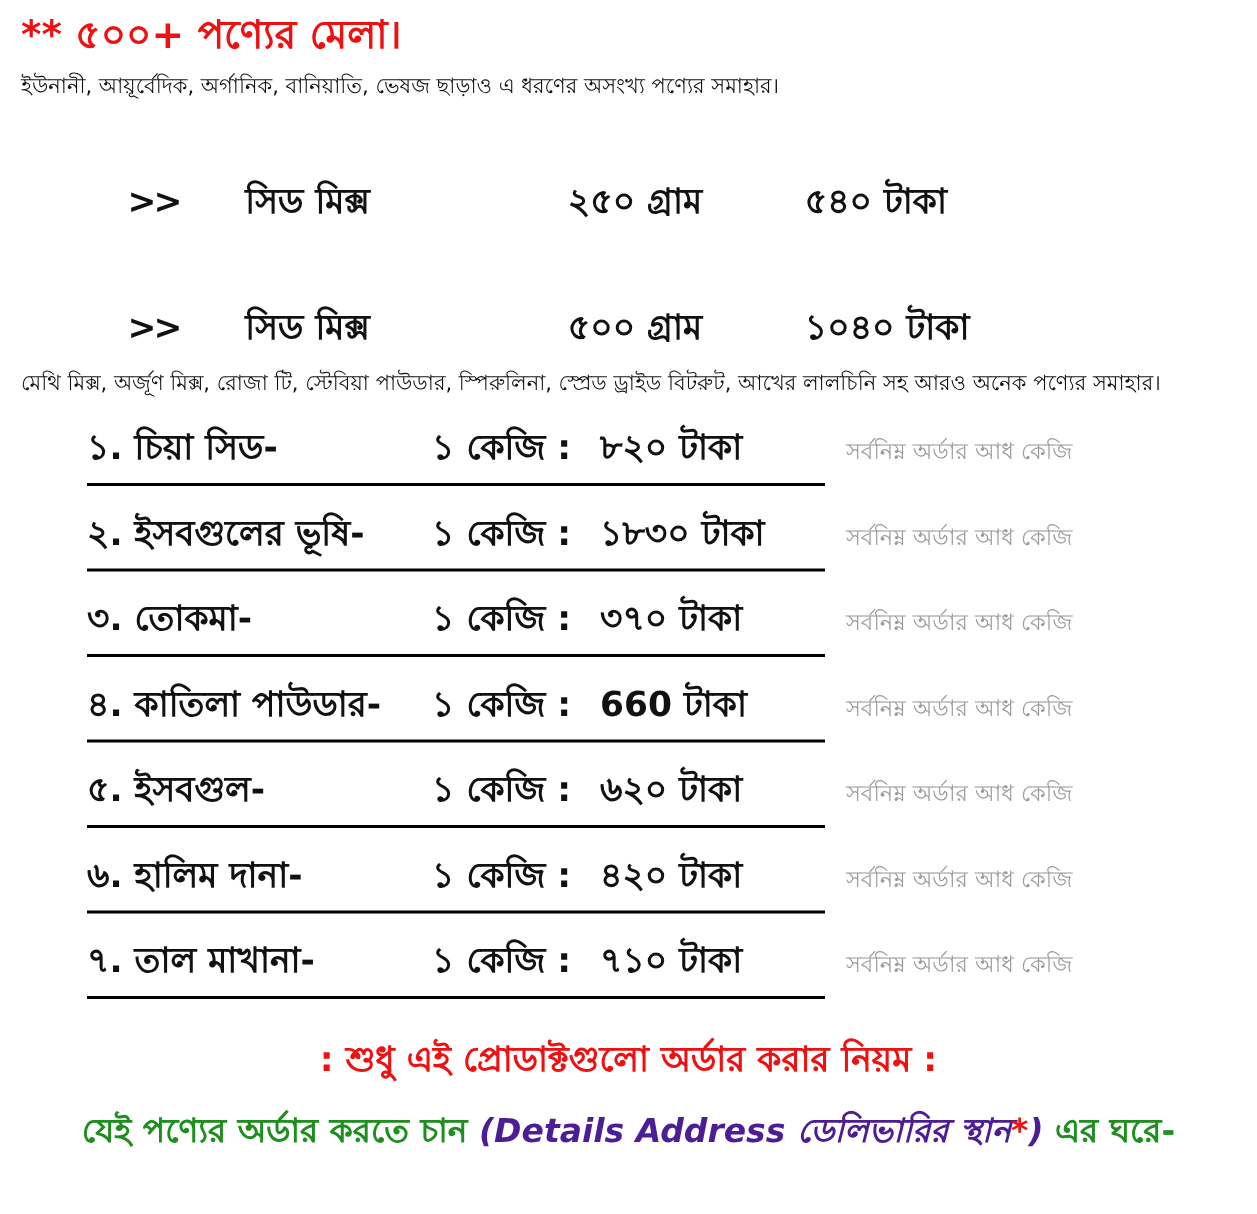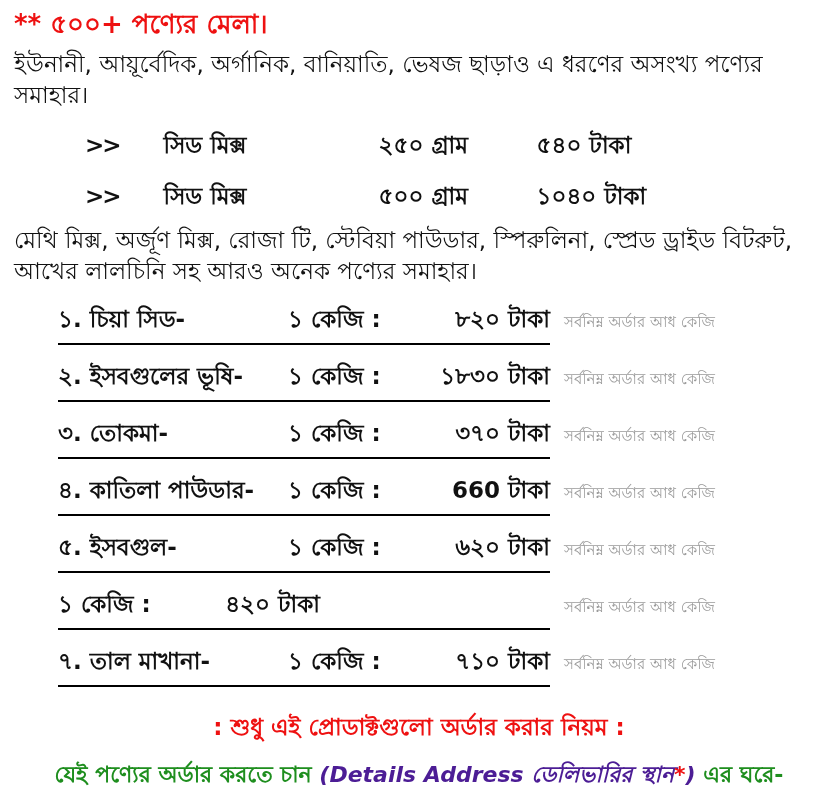--- a/index.html
+++ b/index.html
@@ -12,52 +12,52 @@
     color:#111111;
   }
   .h-red{
     color:#ee1111;
     font-weight:bold;
     font-size:26px;
     margin:8px 0 0 14px;
     line-height:1.25;
   }
   .intro{
-    font-size:23px;
+    font-size:14px;
     color:#111111;
     margin:8px 14px 0 14px;
     line-height:1.35;
   }
   
   .seed-rows{margin:16px 0 0 85px;}
   .seed-row{
     display:flex;align-items:baseline;
     font-size:23px;font-weight:bold;
     margin-top:12px;
   }
   .seed-row .marker{margin-right:12px;letter-spacing:-2px;}
   .seed-row .name{width:160px;margin-left:32px;}
   .seed-row .qty{width:130px;margin-left:55px;}
-  .seed-row .price{margin-left:28px;}
+  .seed-row .price{margin-left:28px;margin-top:33px;}
   
   .prod-rows{margin:14px 0 0 58px;}
   .prod-row{
     display:flex;align-items:baseline;
     margin-top:13px;
     font-size:23px;font-weight:bold;
   }
   .prod-main{
     display:flex;align-items:baseline;
     width:492px;
     border-bottom:2px solid #000000;
     padding-bottom:3px;
   }
   .prod-name{flex:1;}
   .prod-qty{width:112px;}
-  .prod-price{width:150px;text-align:right;}
+  .prod-price{width:150px;text-align:left;}
   .prod-note{
     color:#9a9a9a;
     font-weight:normal;
     font-size:15px;
     margin-left:14px;
     white-space:nowrap;
   }
   
   .rules-title{
     text-align:center;
@@ -145,20 +145,21 @@
       <div class="prod-main">
         <span class="prod-name">৫. ইসবগুল-</span>
         <span class="prod-qty">১ কেজি :</span>
         <span class="prod-price">৬২০ টাকা</span>
       </div>
       <span class="prod-note">সর্বনিম্ন অর্ডার আধ কেজি</span>
     </div>
 
     <div class="prod-row">
       <div class="prod-main">
+        <span class="prod-name">৬. হালিম দানা-</span>
         <span class="prod-qty">১ কেজি :</span>
         <span class="prod-price">৪২০ টাকা</span>
       </div>
       <span class="prod-note">সর্বনিম্ন অর্ডার আধ কেজি</span>
     </div>
 
     <div class="prod-row">
       <div class="prod-main">
         <span class="prod-name">৭. তাল মাখানা-</span>
         <span class="prod-qty">১ কেজি :</span>

